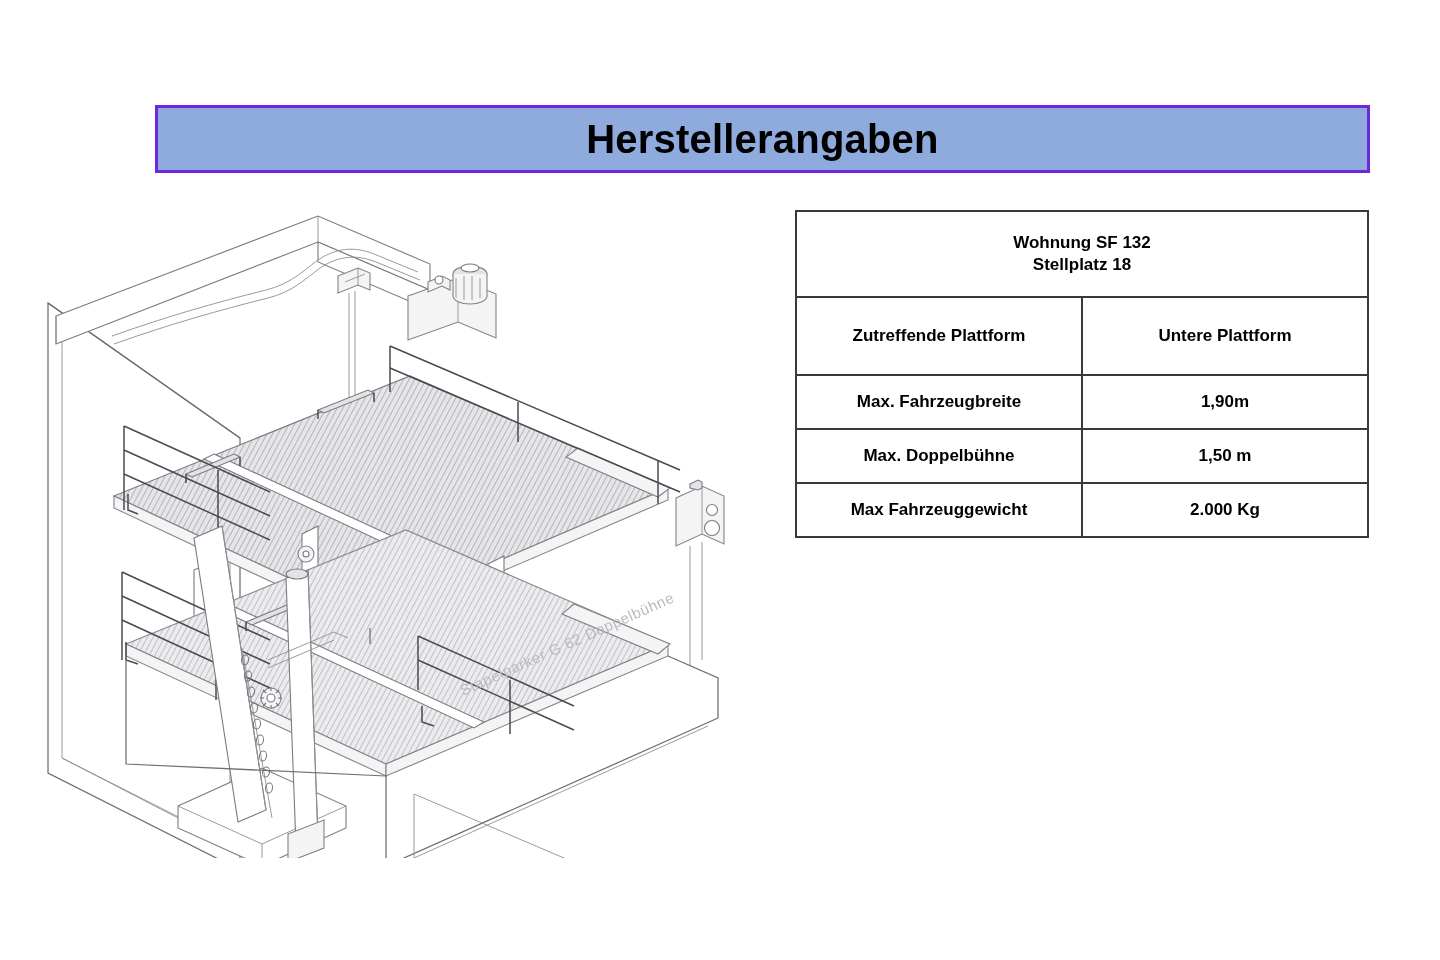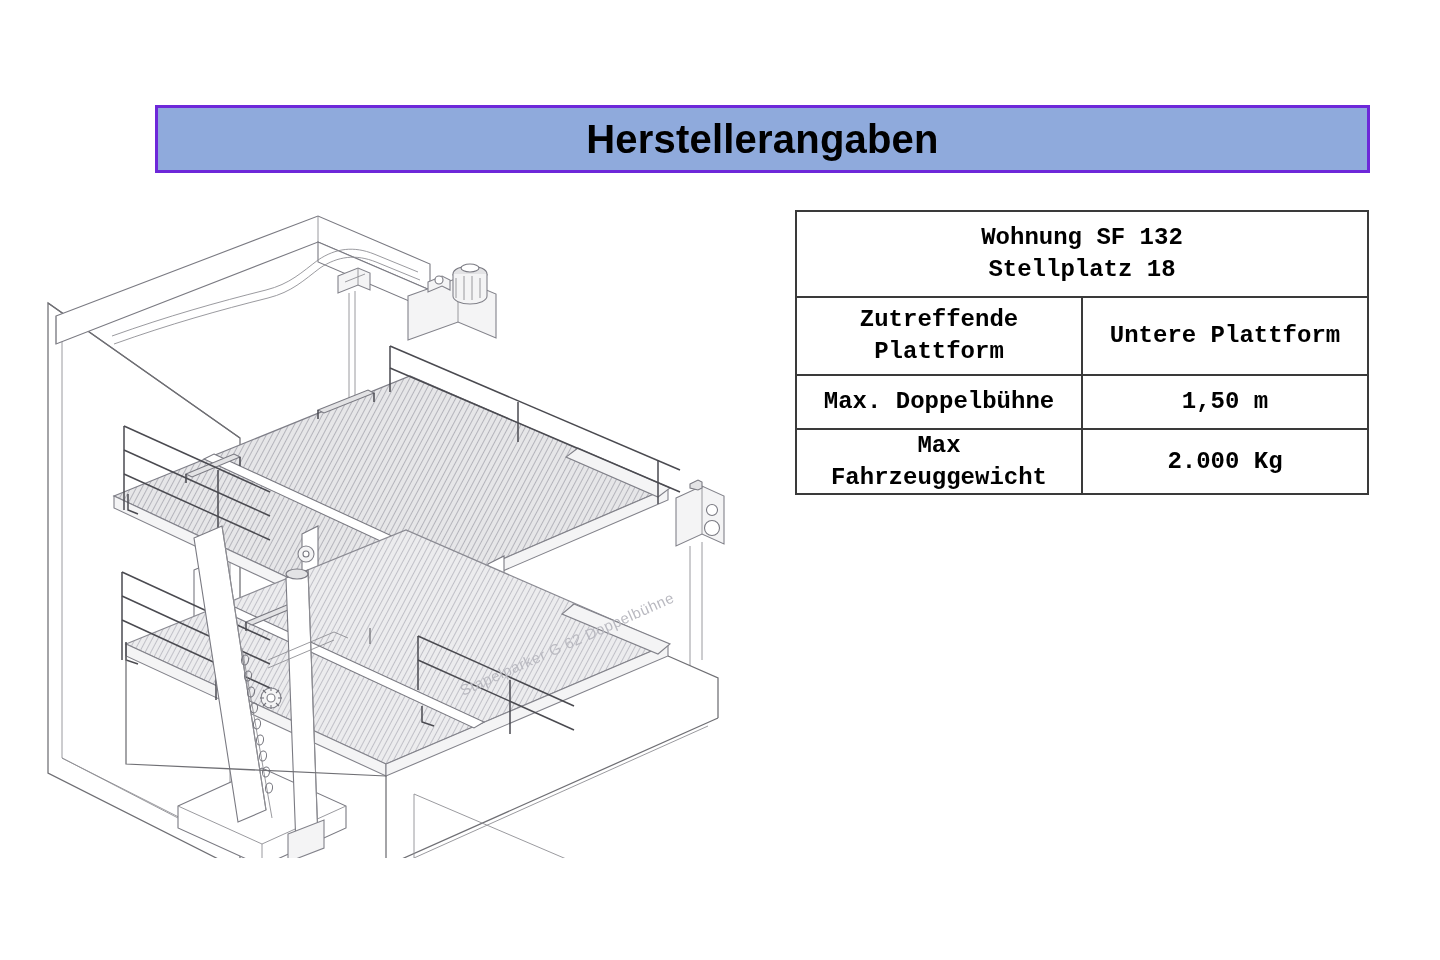--- a/index.html
+++ b/index.html
@@ -44,26 +44,25 @@
     left: 795px;
     top: 210px;
     width: 574px;
     border-collapse: collapse;
     table-layout: fixed;
   }
   #spec-table td {
     border: 2px solid #3a3a3a;
     text-align: center;
     vertical-align: middle;
-    font-size: 24px;
+    font-size: 17px;
     font-weight: bold;
     color: #000000;
     padding: 0 6px;
     line-height: 1.32;
-    font-family: Liberation Mono, monospace;
   }
   #spec-table td.col-label { width: 287px; }
   #spec-table td.col-value { width: 287px; }
   tr.row-head td      { height: 84px; font-size: 22px; }
   tr.row-platform td  { height: 76px; }
   tr.row-vehicles td  { height: 148px; }
   tr.row-dim td       { height: 52px; }
   tr.row-note td      { height: 80px; font-size: 21px; line-height: 1.38; }
 
   
@@ -303,20 +302,24 @@
       </td>
     </tr>
 
     <tr class="row-platform">
       <td class="col-label">Zutreffende Plattform</td>
       <td class="col-value">Untere Plattform</td>
     </tr>
 
 
 
+    <tr class="row-dim">
+      <td class="col-label">Max. Fahrzeugbreite</td>
+      <td class="col-value">1,90m</td>
+    </tr>
 
     <tr class="row-dim">
       <td class="col-label">Max. Doppelbühne</td>
       <td class="col-value">1,50 m</td>
     </tr>
 
     <tr class="row-dim">
       <td class="col-label">Max Fahrzeuggewicht</td>
       <td class="col-value">2.000 Kg</td>
     </tr>

